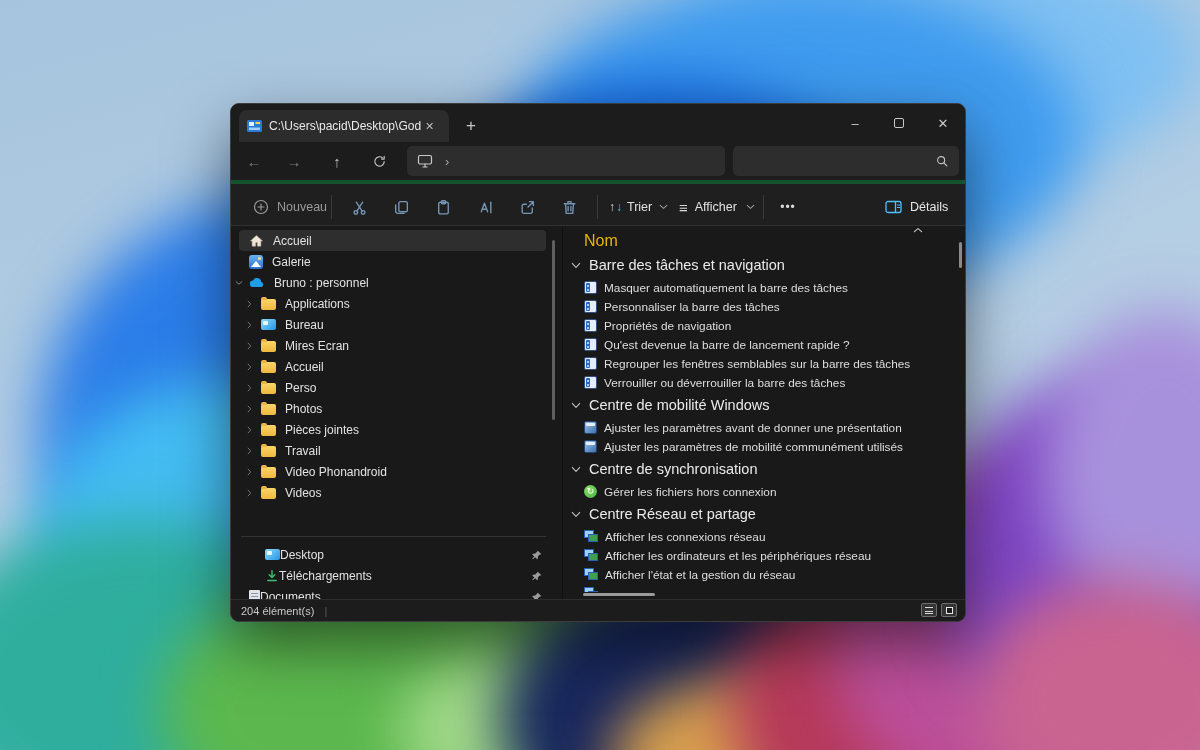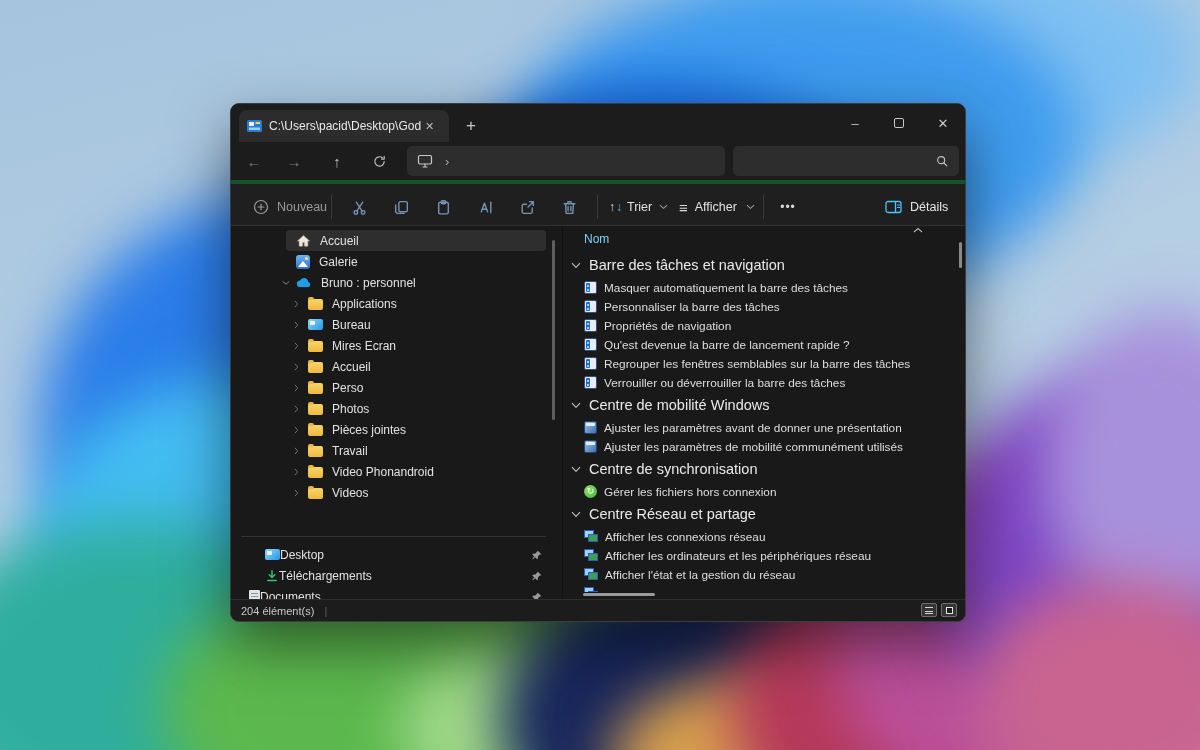--- a/index.html
+++ b/index.html
@@ -74,21 +74,21 @@
   .chev-dn { color:#9a9a9a; font-size:9px; margin-left:2px; }
   .tb-more { position:absolute; left:542px; top:8px; width:30px; height:30px; display:flex; align-items:center;
     justify-content:center; color:#d8d8d8; font-size:12px; letter-spacing:1px; }
   .tb-details { position:absolute; left:648px; top:8px; height:30px; display:flex; align-items:center; gap:8px;
     color:#e6e6e6; font-size:12.5px; padding:0 6px; }
 
   
   .bodyarea { position:absolute; left:0; top:122px; right:0; bottom:22px; display:flex; }
   .sidebar { position:relative; width:332px; height:100%; border-right:1px solid #101010; }
   .sb-row { position:relative; height:21px; display:flex; align-items:center; font-size:12px; color:#e2e2e2; }
-  .sb-list { position:absolute; left:0; right:0; top:4px;padding-left:47px; }
+  .sb-list { position:absolute; left:0; right:0; top:4px; }
   .sb-row .lab { white-space:nowrap; }
   .sb-sel { position:absolute; left:8px; right:16px; top:0; height:21px; background:#2e2e2e; border-radius:4px; }
   .ind0 { padding-left:18px; } .ind0 .lab { margin-left:9px; }
   .indf { padding-left:30px; } .indf .lab { margin-left:9px; }
   .sb-chev { position:absolute; color:#8a8a8a; }
   .sb-scroll { position:absolute; right:7px; top:14px; width:3px; height:180px; background:#5f5f5f; border-radius:2px; }
   .sb-sep { position:absolute; left:10px; right:16px; top:310px; height:1px; background:#333; }
   .sb-pin { position:absolute; right:20px; }
   .pinned { position:absolute; left:14px; right:0; top:318px; }
 
@@ -118,21 +118,21 @@
   .ico-net::before { content:""; position:absolute; left:0; top:0; width:8px; height:6px;
     background:#9fd0f8; border:1px solid #2a5fb8; }
   .ico-net::after { content:""; position:absolute; right:0; bottom:1px; width:8px; height:6px;
     background:#3f9f4f; border:1px solid #2a5fb8; }
   .ico-doc { width:11px; height:13px; background:#dfe4ea; border-radius:1px; }
   .ico-doc::before { content:""; position:absolute; left:2px; top:3px; width:7px; height:1px;
     background:#8b94a0; box-shadow:0 3px 0 #8b94a0, 0 6px 0 #8b94a0; }
 
   
   .content { position:relative; flex:1; height:100%; }
-  .col-header { position:absolute; left:21px; top:6px; font-size:12px; color:#7dd3fc; }
+  .col-header { position:absolute; left:21px; top:6px; font-size:16px; color:#eab308; }
   .sort-asc { position:absolute; left:350px; top:1px; }
   .v-scroll { position:absolute; right:3px; top:16px; width:3px; height:26px; background:#8a8a8a; border-radius:2px; }
   .list { position:absolute; left:0; right:10px; top:26px; height:340px; overflow:hidden; }
   .grp-h { height:26px; display:flex; align-items:center; color:#eaeaea; font-size:14.5px; }
   .grp-h .gchev { margin-left:8px; margin-right:8px; display:flex; }
   .row { height:19px; display:flex; align-items:center; font-size:11.8px; color:#dedede; padding-left:21px; }
   .row .lab { margin-left:7px; white-space:nowrap; }
   .h-scroll { position:absolute; left:20px; bottom:3px; width:72px; height:3px; background:#9a9a9a; border-radius:2px; }
 
   

